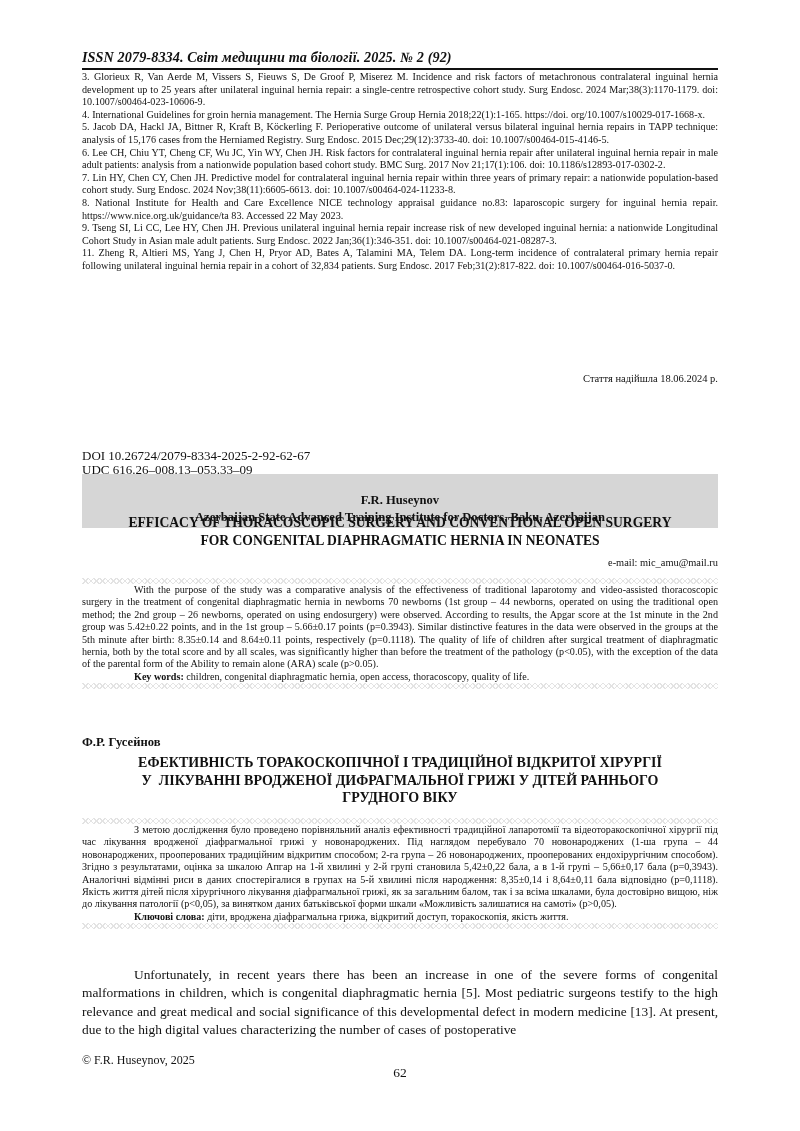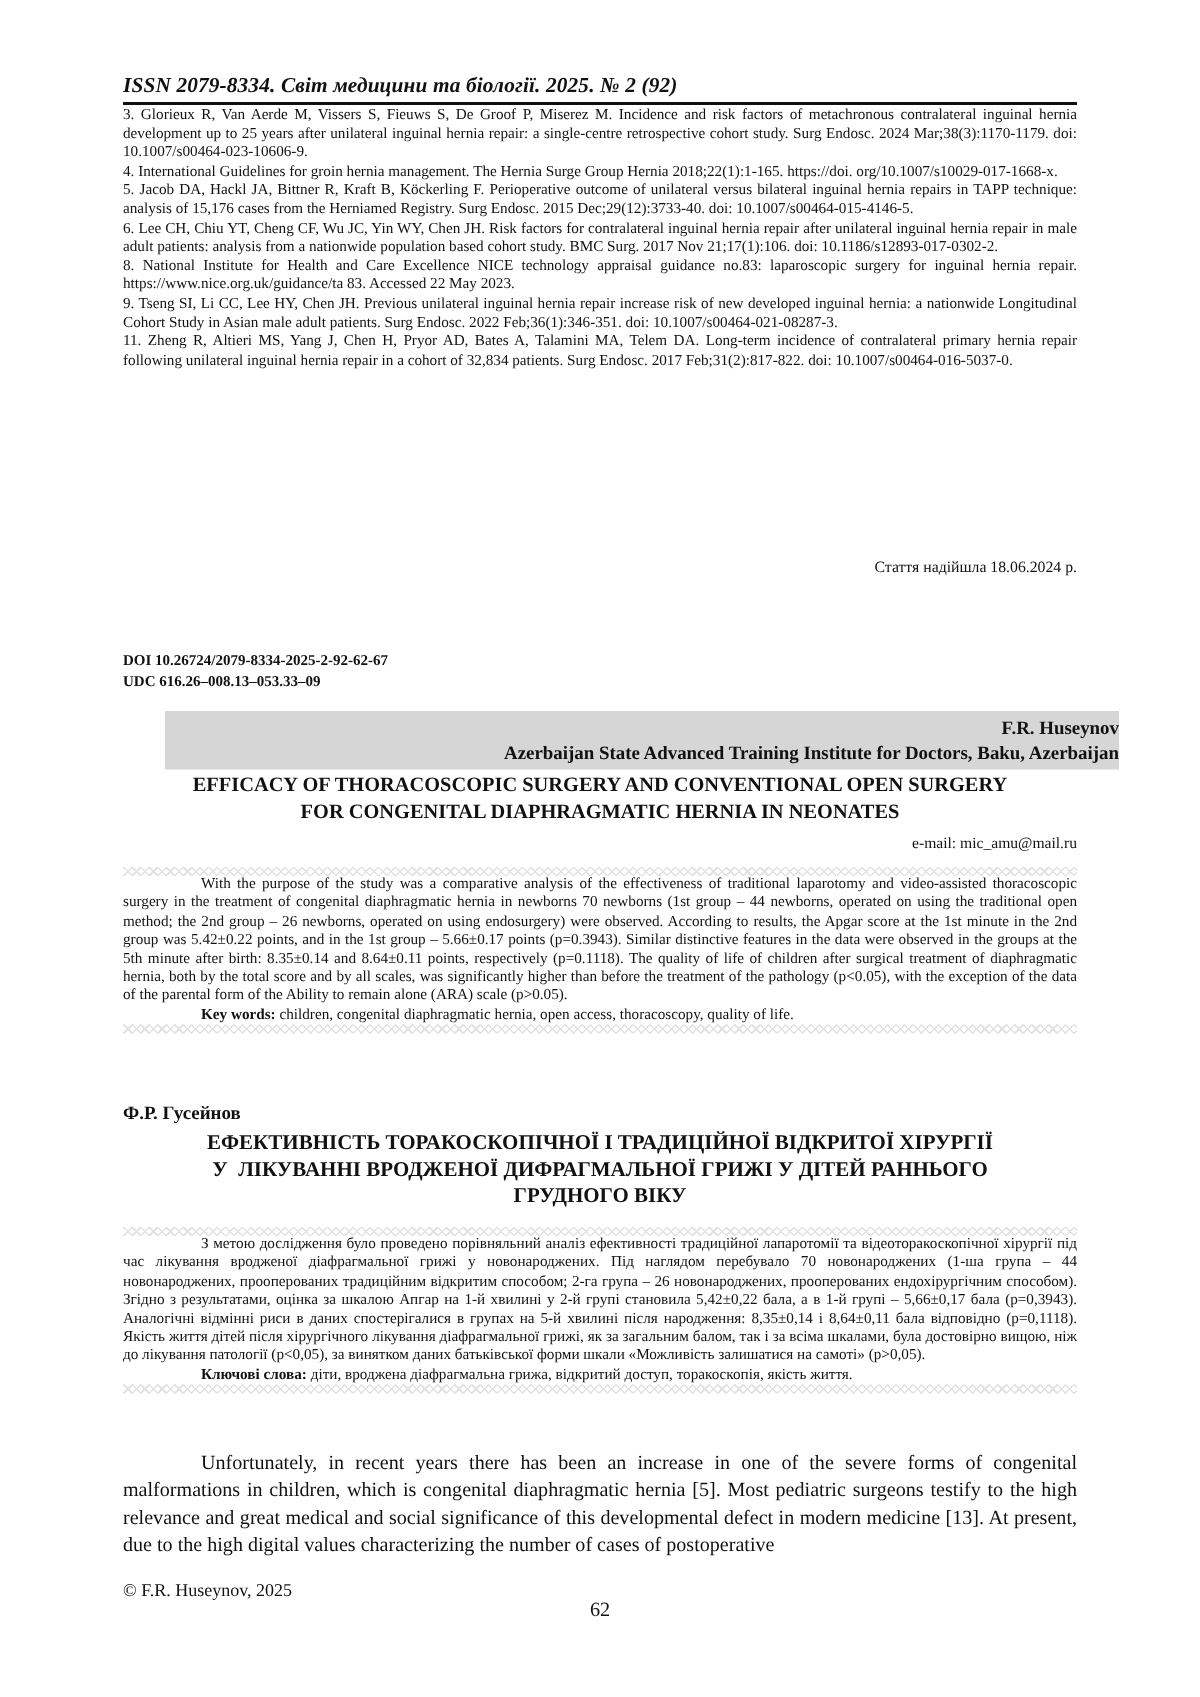--- a/index.html
+++ b/index.html
@@ -6,23 +6,23 @@
   body { width: 800px; height: 1131px; position: relative; overflow: hidden;
          font-family: "Liberation Serif", "DejaVu Serif", serif; color: #111; }
   .page { position: absolute; left: 82px; top: 0; width: 636px; }
   .running-head { position: absolute; top: 48px; left: 0; width: 636px;
          font-size: 14.2px; font-weight: bold; font-style: italic; letter-spacing: 0.1px;
          padding-bottom: 2px; border-bottom: 2px solid #111; line-height: 18px; }
   .refs { position: absolute; top: 71px; left: 0; width: 636px; font-size: 10.15px;
           line-height: 12.6px; text-align: justify; }
   .refs p { margin: 0; }
   .received { position: absolute; top: 373px; right: 0; font-size: 10.5px; }
-  .doi { position: absolute; top: 434px; left: 0; font-size: 10px; font-weight: bold; line-height: 14px; }
+  .doi { position: absolute; top: 449px; left: 0; font-size: 13px; font-weight: normal; line-height: 14px; }
   .band { position: absolute; top: 474px; left: 0; width: 636px; height: 36px; background: #d6d6d6;
-          text-align: right; font-weight: bold; font-size: 12.6px; line-height: 17px; padding-top: 3px; margin-left: 28px; }
+          text-align: center; font-weight: bold; font-size: 12.6px; line-height: 17px; padding-top: 18px; }
   .title-en { position: absolute; top: 514px; left: 0; width: 636px; text-align: center;
           font-weight: bold; font-size: 13.6px; line-height: 18px; }
   .email { position: absolute; top: 557px; right: 0; font-size: 10.4px; }
   .abstract { position: absolute; left: 0; width: 636px; font-size: 10.15px; line-height: 12.4px; text-align: justify; }
   .abstract p { margin: 0; text-indent: 52px; }
   .abstract .kw { text-indent: 52px; }
   .wavy { height: 6px; background-image: repeating-linear-gradient(135deg, #e3e3e3 0 1px, transparent 1px 4px),
           repeating-linear-gradient(45deg, #e3e3e3 0 1px, transparent 1px 4px); }
   .ab-en { top: 578px; }
   .ab-ua { top: 818px; }
@@ -39,22 +39,23 @@
 
 <div class="page">
 
   <div class="running-head">ISSN 2079-8334. Світ медицини та біології. 2025. № 2 (92)</div>
 
   <div class="refs">
     <p>3. Glorieux R, Van Aerde M, Vissers S, Fieuws S, De Groof P, Miserez M. Incidence and risk factors of metachronous contralateral inguinal hernia development up to 25 years after unilateral inguinal hernia repair: a single-centre retrospective cohort study. Surg Endosc. 2024 Mar;38(3):1170-1179. doi: 10.1007/s00464-023-10606-9.</p>
     <p>4. International Guidelines for groin hernia management. The Hernia Surge Group Hernia 2018;22(1):1-165. https://doi. org/10.1007/s10029-017-1668-x.</p>
     <p>5. Jacob DA, Hackl JA, Bittner R, Kraft B, Köckerling F. Perioperative outcome of unilateral versus bilateral inguinal hernia repairs in TAPP technique: analysis of 15,176 cases from the Herniamed Registry. Surg Endosc. 2015 Dec;29(12):3733-40. doi: 10.1007/s00464-015-4146-5.</p>
     <p>6. Lee CH, Chiu YT, Cheng CF, Wu JC, Yin WY, Chen JH. Risk factors for contralateral inguinal hernia repair after unilateral inguinal hernia repair in male adult patients: analysis from a nationwide population based cohort study. BMC Surg. 2017 Nov 21;17(1):106. doi: 10.1186/s12893-017-0302-2.</p>
+    <p>7. Lin HY, Chen CY, Chen JH. Predictive model for contralateral inguinal hernia repair within three years of primary repair: a nationwide population-based cohort study. Surg Endosc. 2024 Nov;38(11):6605-6613. doi: 10.1007/s00464-024-11233-8.</p>
     <p>8. National Institute for Health and Care Excellence NICE technology appraisal guidance no.83: laparoscopic surgery for inguinal hernia repair. https://www.nice.org.uk/guidance/ta 83. Accessed 22 May 2023.</p>
-    <p>9. Tseng SI, Li CC, Lee HY, Chen JH. Previous unilateral inguinal hernia repair increase risk of new developed inguinal hernia: a nationwide Longitudinal Cohort Study in Asian male adult patients. Surg Endosc. 2022 Feb;36(1):346-351. doi: 10.1007/s00464-021-08287-3.</p>
+    <p>9. Tseng SI, Li CC, Lee HY, Chen JH. Previous unilateral inguinal hernia repair increase risk of new developed inguinal hernia: a nationwide Longitudinal Cohort Study in Asian male adult patients. Surg Endosc. 2022 Jan;36(1):346-351. doi: 10.1007/s00464-021-08287-3.</p>
     <p>11. Zheng R, Altieri MS, Yang J, Chen H, Pryor AD, Bates A, Talamini MA, Telem DA. Long-term incidence of contralateral primary hernia repair following unilateral inguinal hernia repair in a cohort of 32,834 patients. Surg Endosc. 2017 Feb;31(2):817-822. doi: 10.1007/s00464-016-5037-0.</p>
   </div>
 
   <div class="received">Стаття надійшла 18.06.2024 р.</div>
 
   <div class="doi">
     <div>DOI 10.26724/2079-8334-2025-2-92-62-67</div>
     <div>UDC 616.26–008.13–053.33–09</div>
   </div>
 

